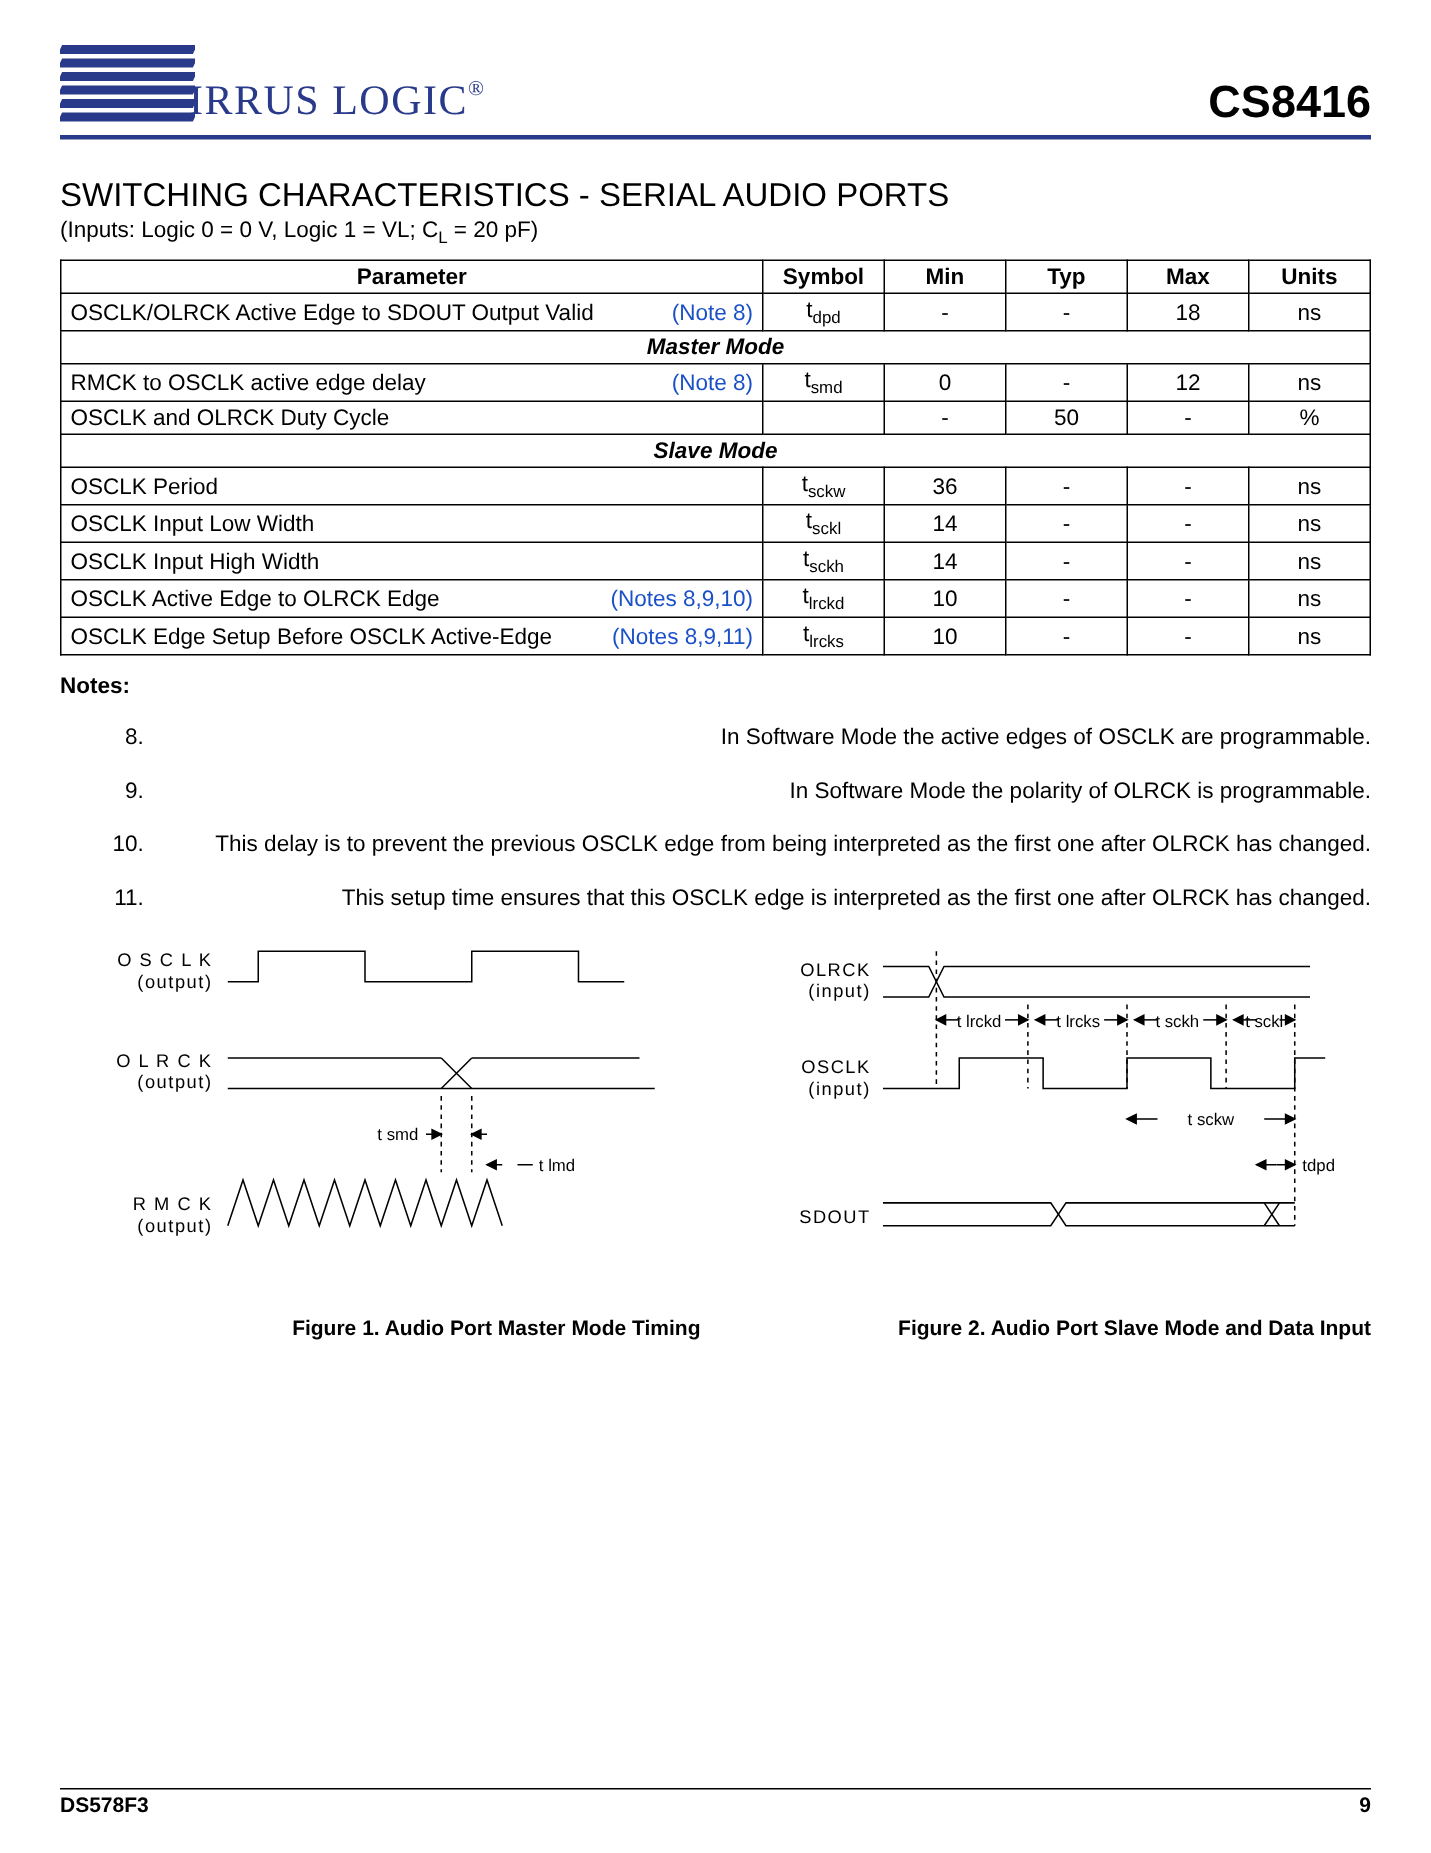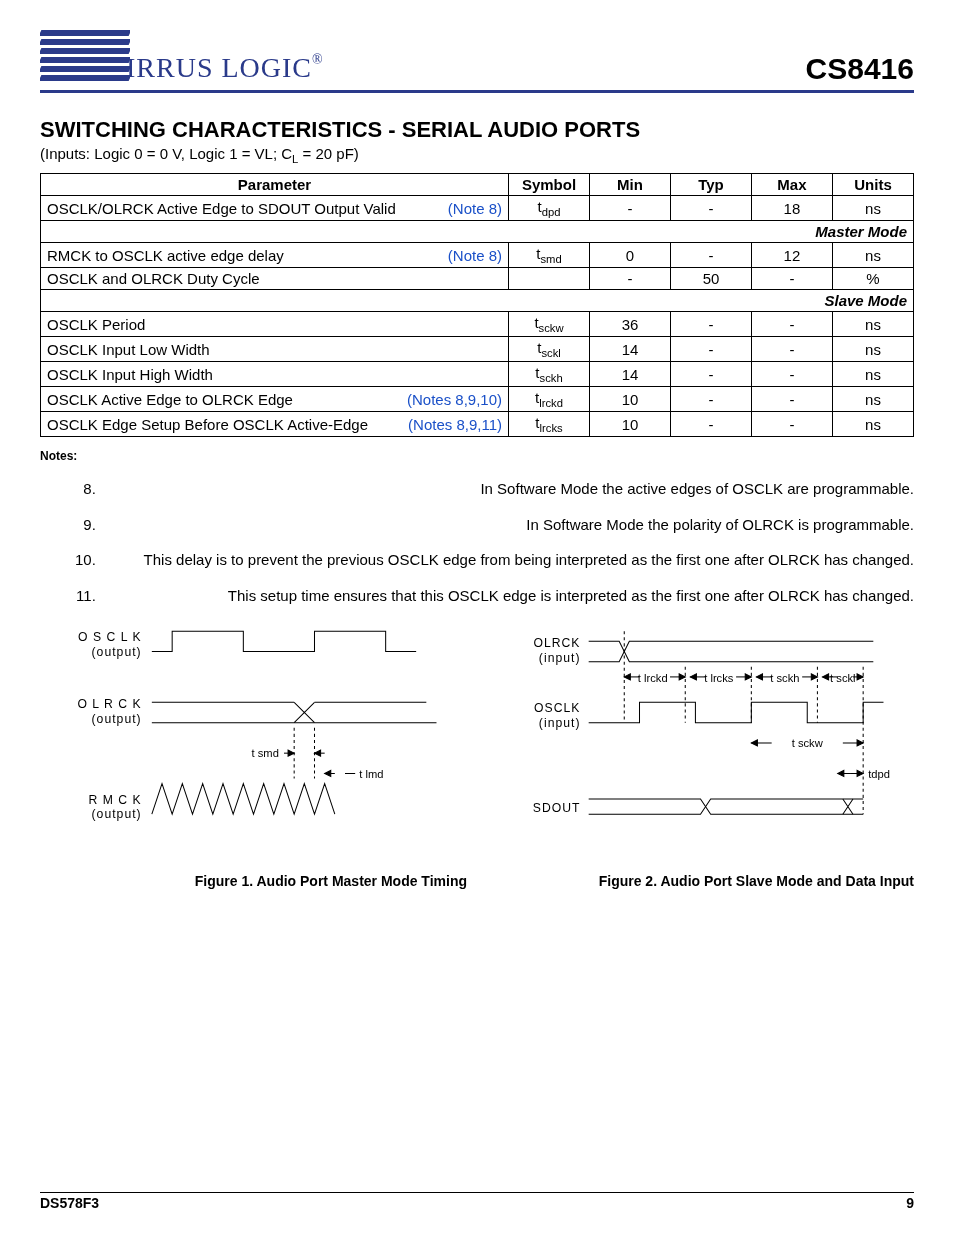--- a/index.html
+++ b/index.html
@@ -47,53 +47,53 @@
     font-family: "Times New Roman", serif;
   }
   .logo-text .reg { font-size: 14px; vertical-align: top; }
   .part-number {
     font-size: 30px;
     font-weight: bold;
     margin-bottom: 2px;
   }
   .section-title {
     font-size: 22px;
-    font-weight: bold;
+    font-weight: normal;
     margin: 6px 0 2px 0;
   }
   .conditions {
     font-size: 15px;
     margin: 0 0 8px 0;
   }
   sub { font-size: 0.75em; }
   table.spec {
     border-collapse: collapse;
     width: 100%;
     font-size: 15px;
   }
   table.spec th, table.spec td {
     border: 1px solid #000;
     padding: 2px 6px;
     vertical-align: middle;
   }
   table.spec th { font-weight: bold; text-align: center; }
   table.spec td.symbol, table.spec td.num { text-align: center; }
-  table.spec td.param { text-align: right; }
+  table.spec td.param { text-align: center; }
   .note-link { color: #1a50c8; }
   .mode-row td {
     font-style: italic;
     font-weight: bold;
   }
   .param-flex {
     display: flex;
     justify-content: space-between;
   }
   .notes-head {
     font-weight: bold;
-    font-size: 12px;
+    font-size: 15px;
     margin: 12px 0 6px 0;
   }
   ol.notes {
     margin: 0 0 0 60px;
     padding: 0;
     font-size: 15px;
   }
   ol.notes li {
     margin: 16px 0;
     padding-left: 6px;

